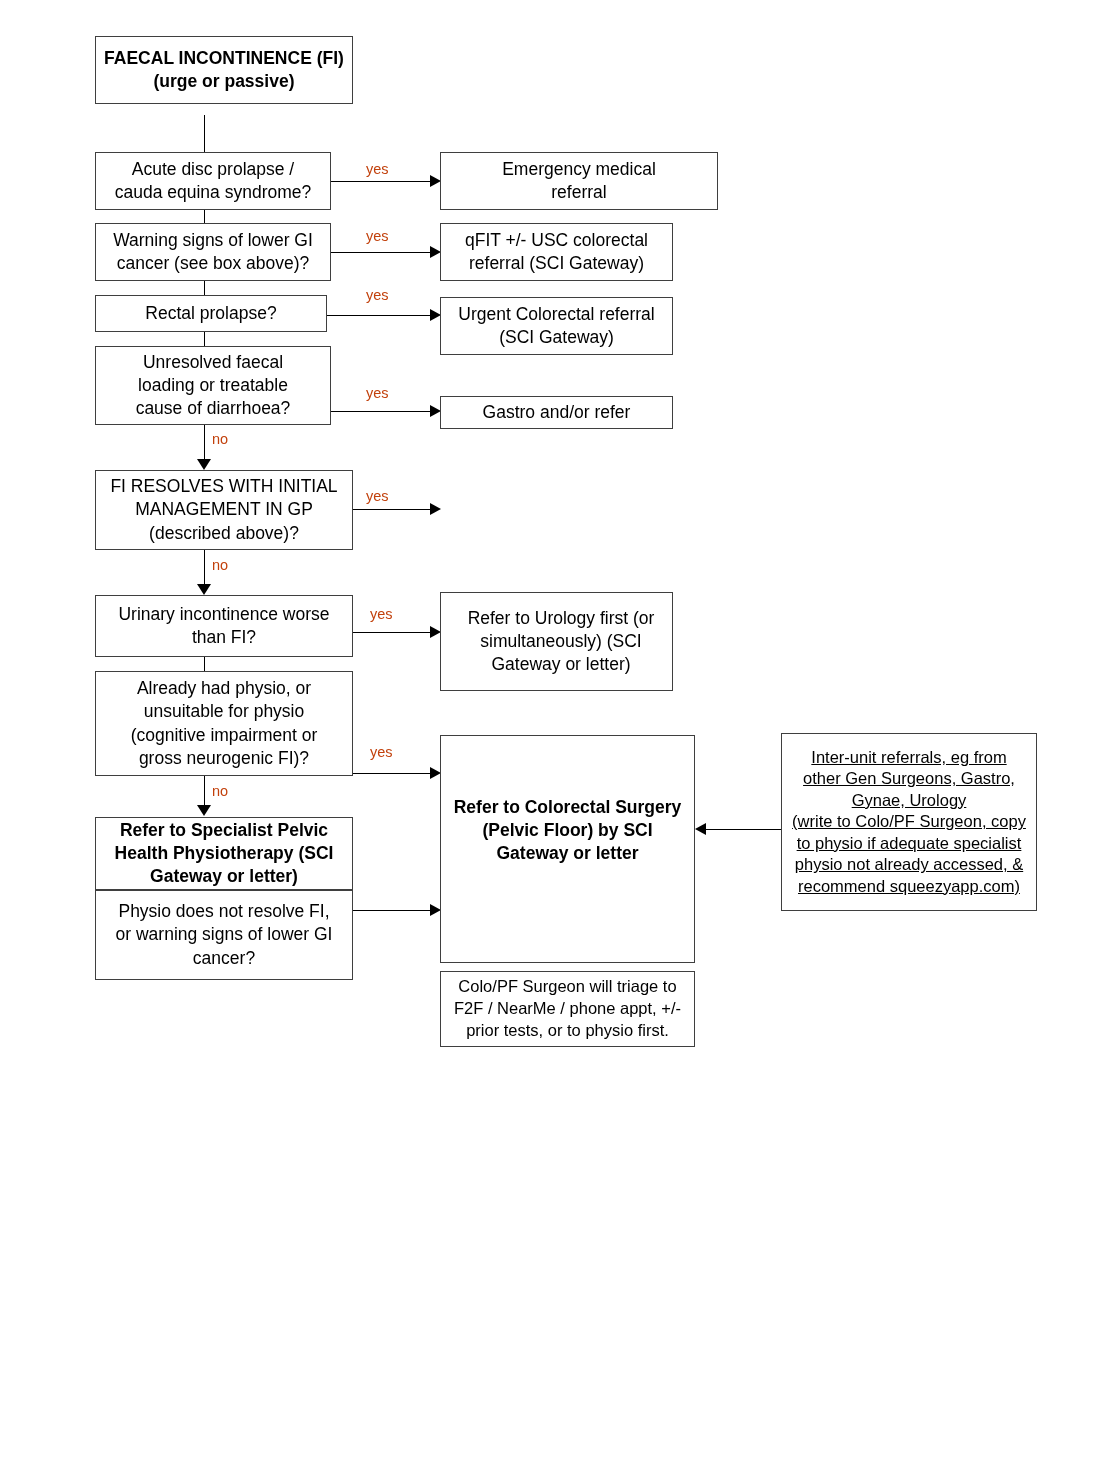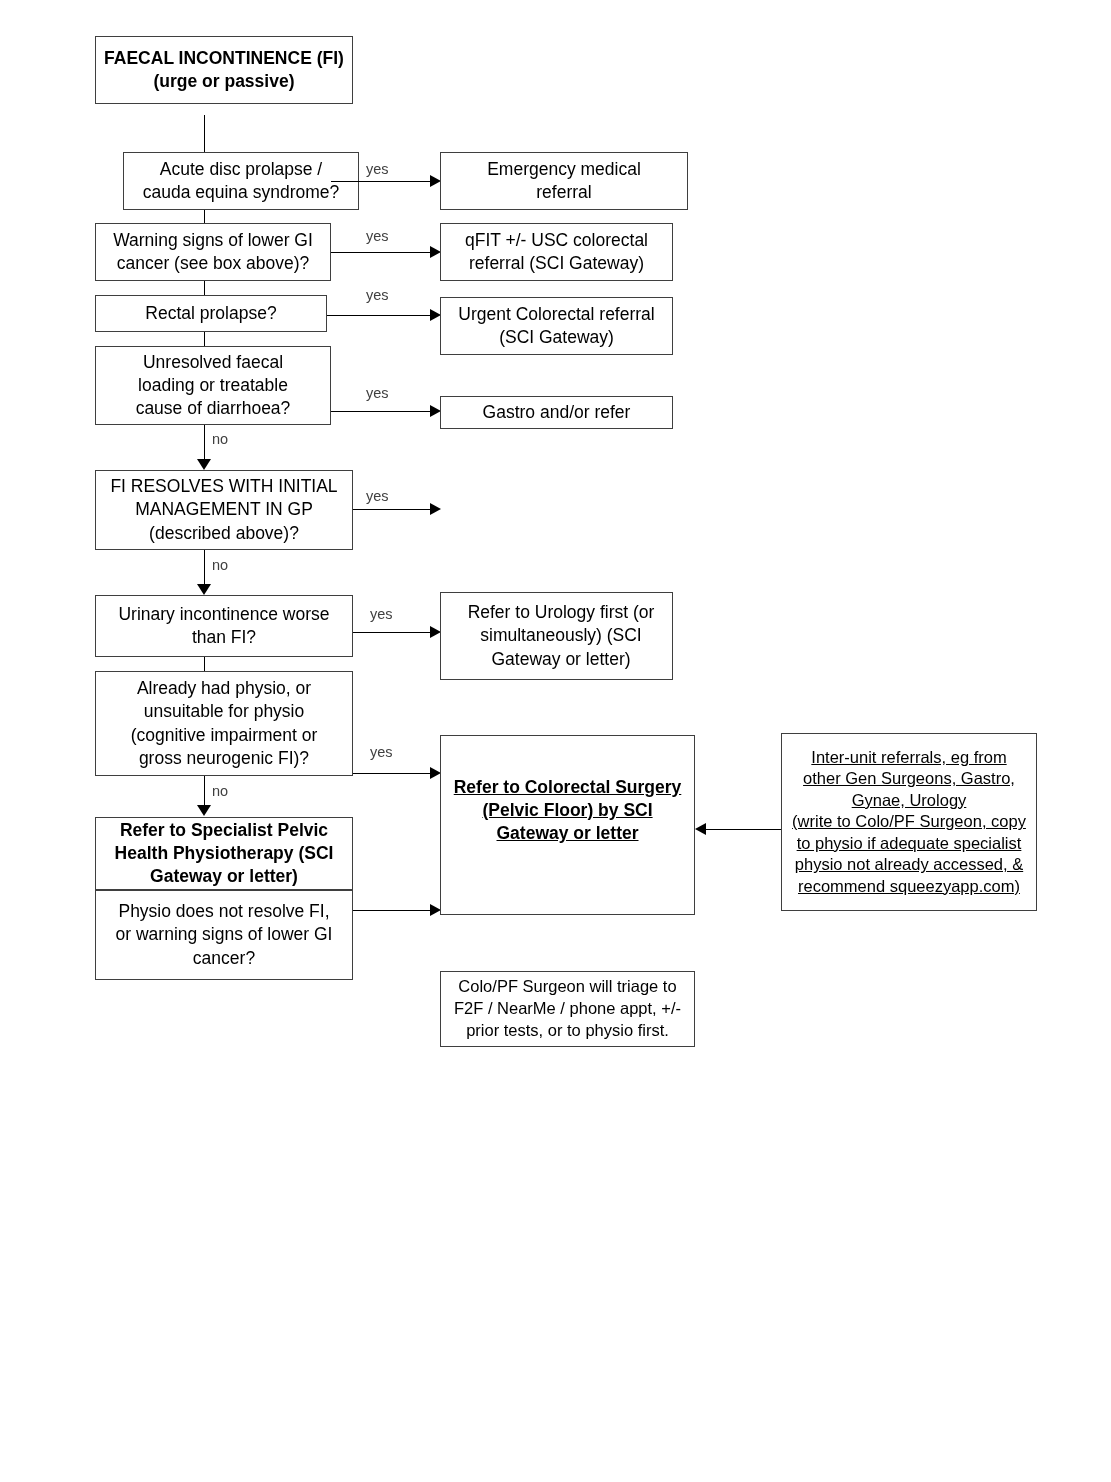--- a/index.html
+++ b/index.html
@@ -33,21 +33,21 @@
     padding: 2px 7px;
     white-space: pre-line;
   }
   .box.bold {
     font-weight: bold;
   }
   .edge-label {
     position: absolute;
     font-size: 14.5px;
     line-height: 1;
-    color: #404040;
+    color: #c2410c;
     white-space: nowrap;
   }
   .hline {
     position: absolute;
     height: 0;
     border-top: 1.6px solid #000000;
   }
   .vline {
     position: absolute;
     width: 0;
@@ -81,27 +81,27 @@
 </head>
 <body>
 
 <div id="canvas">
 
   <div class="box bold" style="left:95px; top:36px; width:258px; height:68px;">FAECAL INCONTINENCE (FI)
 (urge or passive)</div>
 
   <div class="vline" style="left:204px; top:115px; height:37px;"></div>
 
-  <div class="box" style="left:95px; top:152px; width:236px; height:58px;margin-left:28px;">Acute disc prolapse /
+  <div class="box" style="left:95px; top:152px; width:236px; height:58px;">Acute disc prolapse /
 cauda equina syndrome?</div>
 
   <div class="edge-label" style="left:366px; top:162px;">yes</div>
   <div class="hline" style="left:331px; top:181px; width:101px;"></div>
   <div class="arrow-r" style="left:430px; top:174.5px;"></div>
-  <div class="box" style="left:440px; top:152px; width:248px; height:58px;">Emergency medical
+  <div class="box" style="left:440px; top:152px; width:278px; height:58px;">Emergency medical
 referral</div>
 
   <div class="vline" style="left:204px; top:210px; height:13px;"></div>
 
   <div class="box" style="left:95px; top:223px; width:236px; height:58px;">Warning signs of lower GI
 cancer (see box above)?</div>
 
   <div class="edge-label" style="left:366px; top:229px;">yes</div>
   <div class="hline" style="left:331px; top:252px; width:101px;"></div>
   <div class="arrow-r" style="left:430px; top:245.5px;"></div>
@@ -144,21 +144,21 @@
   <div class="vline" style="left:204px; top:550px; height:36px;"></div>
   <div class="arrow-d" style="left:197px; top:584px;"></div>
   <div class="edge-label" style="left:212px; top:558px;">no</div>
 
   <div class="box" style="left:95px; top:595px; width:258px; height:62px;">Urinary incontinence worse
 than FI?</div>
 
   <div class="edge-label" style="left:370px; top:607px;">yes</div>
   <div class="hline" style="left:353px; top:632px; width:79px;"></div>
   <div class="arrow-r" style="left:430px; top:625.5px;"></div>
-  <div class="box" style="left:440px; top:592px; width:233px; height:88px;padding-left:16px;">Refer to Urology first (or
+  <div class="box" style="left:440px; top:592px; width:233px; height:99px;padding-left:16px;">Refer to Urology first (or
 simultaneously) (SCI
 Gateway or letter)</div>
 
   <div class="vline" style="left:204px; top:657px; height:14px;"></div>
 
   <div class="box" style="left:95px; top:671px; width:258px; height:105px;">Already had physio, or
 unsuitable for physio
 (cognitive impairment or
 gross neurogenic FI)?</div>
 
@@ -174,21 +174,21 @@
 Health Physiotherapy (SCI
 Gateway or letter)</div>
 
   <div class="box" style="left:95px; top:890px; width:258px; height:90px;">Physio does not resolve FI,
 or warning signs of lower GI
 cancer?</div>
 
   <div class="hline" style="left:353px; top:910px; width:79px;"></div>
   <div class="arrow-r" style="left:430px; top:903.5px;"></div>
 
-  <div class="box bold" style="left:440px; top:735px; width:255px; height:180px; align-items:flex-start; padding-top:40px;text-decoration:underline;">Refer to Colorectal Surgery
+  <div class="box bold" style="left:440px; top:735px; width:255px; height:228px; align-items:flex-start; padding-top:60px;">Refer to Colorectal Surgery
 (Pelvic Floor) by SCI
 Gateway or letter</div>
 
   <div class="box" style="left:440px; top:934px; width:255px; height:76px; font-size:16.5px;margin-top:37px;">Colo/PF Surgeon will triage to
 F2F / NearMe / phone appt, +/-
 prior tests, or to physio first.</div>
 
   <div class="box" style="left:781px; top:733px; width:256px; height:178px; font-size:16.5px; line-height:1.3;text-decoration:underline;">Inter-unit referrals, eg from
 other Gen Surgeons, Gastro,
 Gynae, Urology

